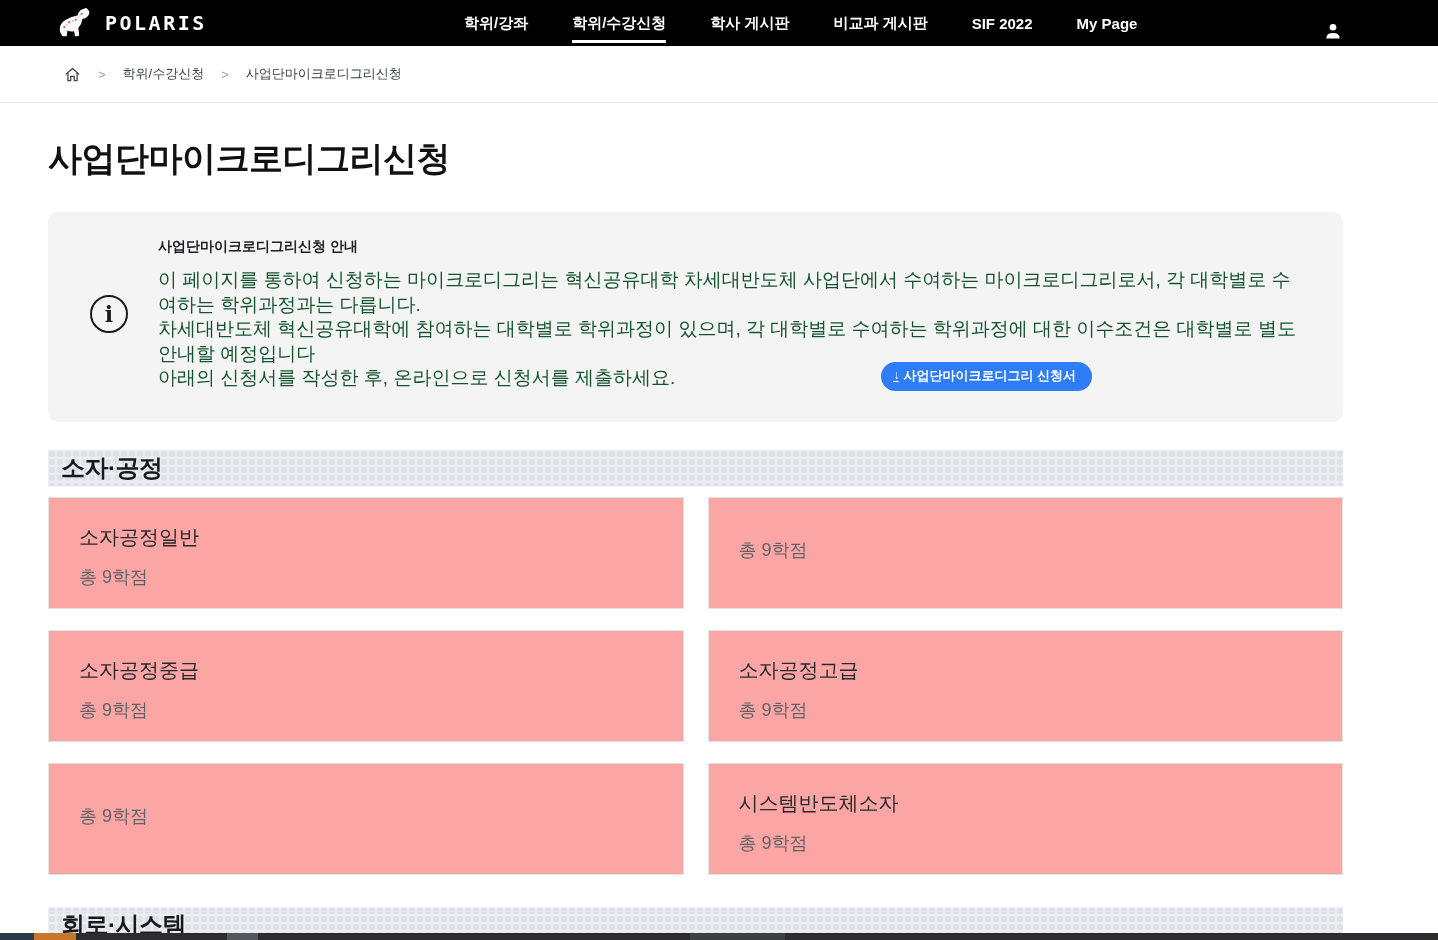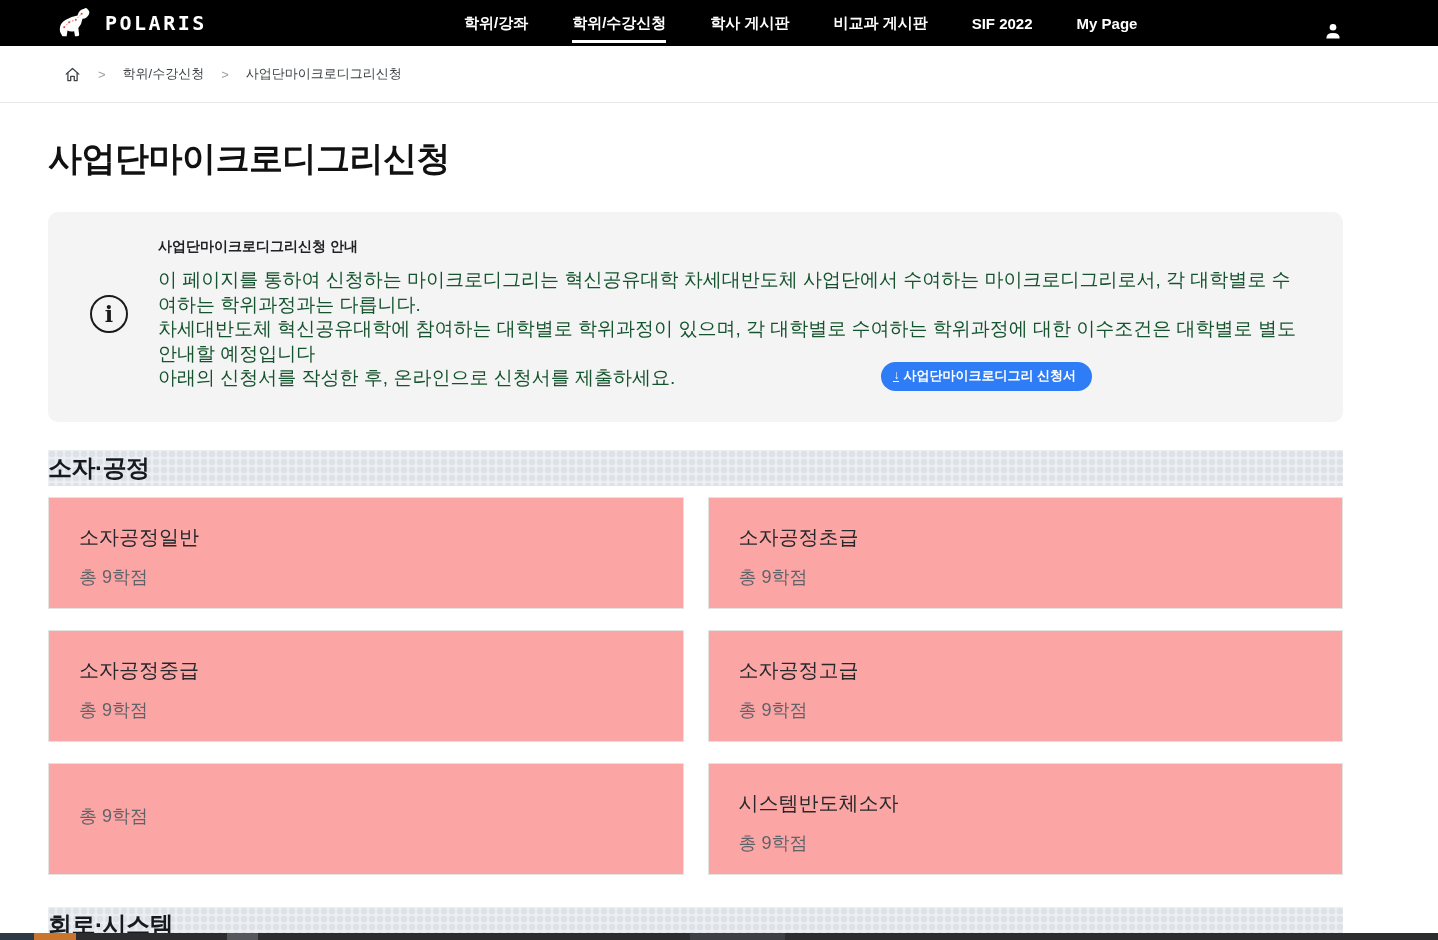--- a/index.html
+++ b/index.html
@@ -40,21 +40,21 @@
   .notice-heading { font-size:14px; font-weight:bold; color:#202124; margin-bottom:12px; }
   .notice-line { font-size:19px; color:#14532d; line-height:24.5px; }
   .dl-button { position:absolute; right:251px; bottom:31px; height:29px; background:#2e7df6;
     border:none; border-radius:15px; color:#fff; font-size:13px; font-weight:bold;
     padding:0 16px 0 12px; display:flex; align-items:center; gap:4px; cursor:pointer;
     font-family:"Liberation Sans","DejaVu Sans",sans-serif; }
   .dl-icon { display:inline-block; font-size:12px; line-height:10px; font-weight:bold;
     border-bottom:1.5px solid #fff; padding-bottom:1px; }
 
   .section-header { margin-top:28px; height:36px; display:flex; align-items:center;
-    padding-left:0; background-color:#eceef1;
+    padding-left:13px; background-color:#eceef1;
     background-image:radial-gradient(circle at 4px 4px, #dde2e9 3.1px, transparent 3.6px);
     background-size:8px 8px; }
   .section-title { font-size:24px; font-weight:bold; color:#17191c; letter-spacing:-0.5px; }
 
   .card-grid { margin-top:11px; display:grid; grid-template-columns:1fr 1fr;
     column-gap:24px; row-gap:21px; }
   .card { height:112px; background:#fca5a5; border:1px solid #e3e3e4; padding:26px 30px;
     cursor:pointer; }
   .card-title { font-size:20px; font-weight:500; color:#26282b; }
   .card-credits { margin-top:14px; font-size:18px; color:#5f6368; }
@@ -138,21 +138,20 @@
 
   <div class="section-header">
     <span class="section-title">소자·공정</span>
   </div>
   <div class="card-grid">
     <div class="card">
       <div class="card-title">소자공정일반</div>
       <div class="card-credits">총 9학점</div>
     </div>
     <div class="card">
-      <div class="card-title">소자공정초급</div>
       <div class="card-credits">총 9학점</div>
     </div>
     <div class="card">
       <div class="card-title">소자공정중급</div>
       <div class="card-credits">총 9학점</div>
     </div>
     <div class="card">
       <div class="card-title">소자공정고급</div>
       <div class="card-credits">총 9학점</div>
     </div>

